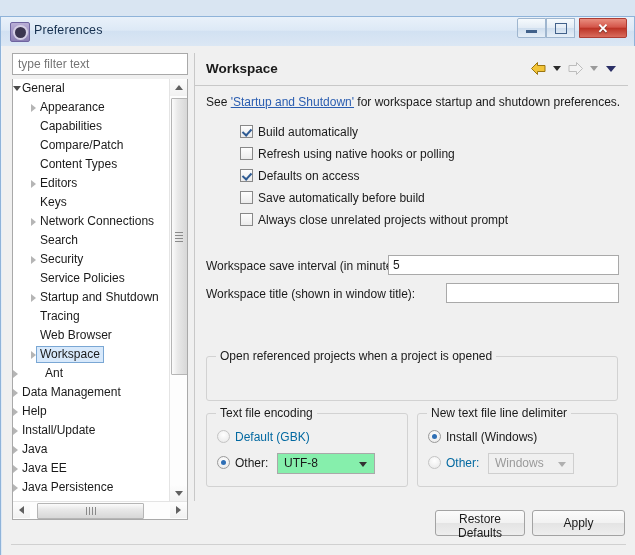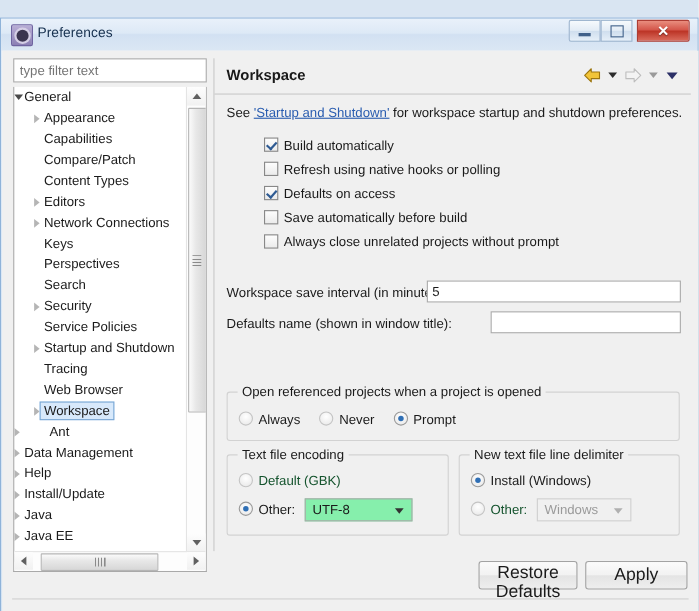--- a/index.html
+++ b/index.html
@@ -220,40 +220,40 @@
     border:1px solid #9a9a9a;border-radius:50%;
     background:radial-gradient(circle at 50% 35%,#ffffff,#e6e6e6);
     vertical-align:-2px;margin-right:5px;position:relative;
   }
   .radio.on::after{
     content:"";position:absolute;left:3px;top:3px;width:5px;height:5px;border-radius:50%;
     background:#2f6fb5;
   }
   .radio.dim{border-color:#c4c4c4;}
   .rlabel{font-size:12px;color:#1a1a1a;}
-  .rlabel.dim{color:#14532d;}
+  .rlabel.dim{color:#0369a1;}
 
   .combo{
     position:absolute;height:21px;box-sizing:border-box;
     border:1px solid #a9a9a9;background:#86efac;
     font-size:12px;color:#1a1a1a;line-height:19px;padding-left:6px;
   }
   .combo .arr{
     position:absolute;right:7px;top:8px;width:0;height:0;
     border-left:4px solid transparent;border-right:4px solid transparent;
     border-top:5px solid #333;
   }
   .combo.disabled{background:#f0f0f0;border-color:#cfcfcf;color:#9a9a9a;}
   .combo.disabled .arr{border-top-color:#b0b0b0;}
 
   .btn{
     position:absolute;box-sizing:border-box;height:26px;
     border:1px solid #a3a3a3;border-radius:3px;
     background:linear-gradient(180deg,#fbfbfb 0%,#f2f2f2 48%,#e4e4e4 52%,#eeeeee 100%);
-    font-family:"Liberation Sans", sans-serif;font-size:16px;color:#1a1a1a;
+    font-family:"Liberation Sans", sans-serif;font-size:12px;color:#1a1a1a;
     cursor:default;
   }
   #btn-restore{left:433px;top:464px;width:90px;}
   #btn-apply{left:530px;top:464px;width:93px;}
 
   #bottom-sep{position:absolute;left:9px;right:9px;top:498px;height:1px;background:#d0d0d0;}
   #help-icon{
     position:absolute;left:22px;top:510px;width:24px;height:24px;border-radius:50%;
     border:1.5px solid #5b7191;color:#5b7191;font-size:15px;
     display:flex;align-items:center;justify-content:center;
@@ -312,28 +312,25 @@
             <span class="lbl" style="left: 27px;">Compare/Patch</span>
           </div>
           <div class="trow">
             <span class="lbl" style="left: 27px;">Content Types</span>
           </div>
           <div class="trow">
             <span class="arrow collapsed" style="left: 18px;"></span>
             <span class="lbl" style="left: 27px;">Editors</span>
           </div>
           <div class="trow">
+            <span class="lbl" style="left: 27px;">Keys</span>
+          </div>
+          <div class="trow">
             <span class="arrow collapsed" style="left: 18px;"></span>
             <span class="lbl" style="left: 27px;">Network Connections</span>
-          </div>
-          <div class="trow">
-            <span class="lbl" style="left: 27px;">Keys</span>
-          </div>
-          <div class="trow">
-            <span class="lbl" style="left: 27px;">Perspectives</span>
           </div>
           <div class="trow">
             <span class="lbl" style="left: 27px;">Search</span>
           </div>
           <div class="trow">
             <span class="arrow collapsed" style="left: 18px;"></span>
             <span class="lbl" style="left: 27px;">Security</span>
           </div>
           <div class="trow">
             <span class="lbl" style="left: 27px;">Service Policies</span>
@@ -432,36 +429,25 @@
       <div id="checkbox-list">
           <div class="cbrow" style="top: 72px;"><span class="cbox checked"></span><span>Build automatically</span></div>
           <div class="cbrow" style="top: 94px;"><span class="cbox"></span><span>Refresh using native hooks or polling</span></div>
           <div class="cbrow" style="top: 116px;"><span class="cbox checked"></span><span>Defaults on access</span></div>
           <div class="cbrow" style="top: 138px;"><span class="cbox"></span><span>Save automatically before build</span></div>
           <div class="cbrow" style="top: 160px;"><span class="cbox"></span><span>Always close unrelated projects without prompt</span></div>
         </div>
 
       <div id="field-list">
           <div class="frow" style="top: 202px; width: 412px;"><span class="ftext">Workspace save interval (in minutes):</span><input type="text" class="finput" value="5" style="left: 182px; top: 0px; width: 231px;"></div>
-          <div class="frow" style="top: 230px; width: 412px;"><span class="ftext">Defaults name (shown in window title):</span><input type="text" class="finput" value="" style="left: 240px; top: 0px; width: 173px;"></div>
+          <div class="frow" style="top: 230px; width: 412px;"><span class="ftext">Workspace title (shown in window title):</span><input type="text" class="finput" value="" style="left: 240px; top: 0px; width: 173px;"></div>
         </div>
 
       <div class="group" id="grp-openref" style="left:11px;top:303px;width:412px;height:45px;">
         <span class="gtitle">Open referenced projects when a project is opened</span>
-        <div style="position:absolute;left:10px;top:17px;">
-          <span style="margin-right:14px;">
-            <span class="radio dim"></span><span class="rlabel">Always</span>
-          </span>
-          <span style="margin-right:14px;">
-            <span class="radio dim"></span><span class="rlabel">Never</span>
-          </span>
-          <span>
-            <span class="radio on"></span><span class="rlabel">Prompt</span>
-          </span>
-        </div>
       </div>
 
       <div class="group" id="grp-encoding" style="left:11px;top:360px;width:202px;height:74px;">
         <span class="gtitle">Text file encoding</span>
         <div style="position:absolute;left:10px;top:16px;">
           <span class="radio dim"></span><span class="rlabel dim">Default (GBK)</span>
         </div>
         <div style="position:absolute;left:10px;top:42px;">
           <span class="radio on"></span><span class="rlabel">Other:</span>
         </div>

